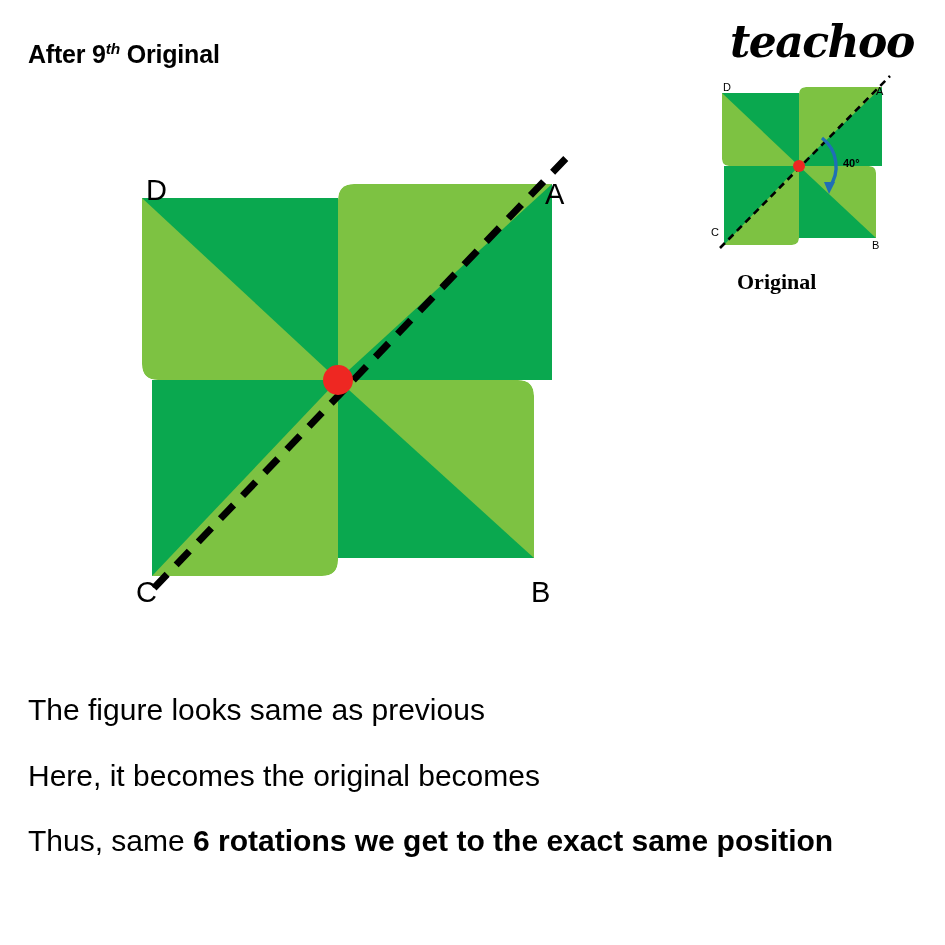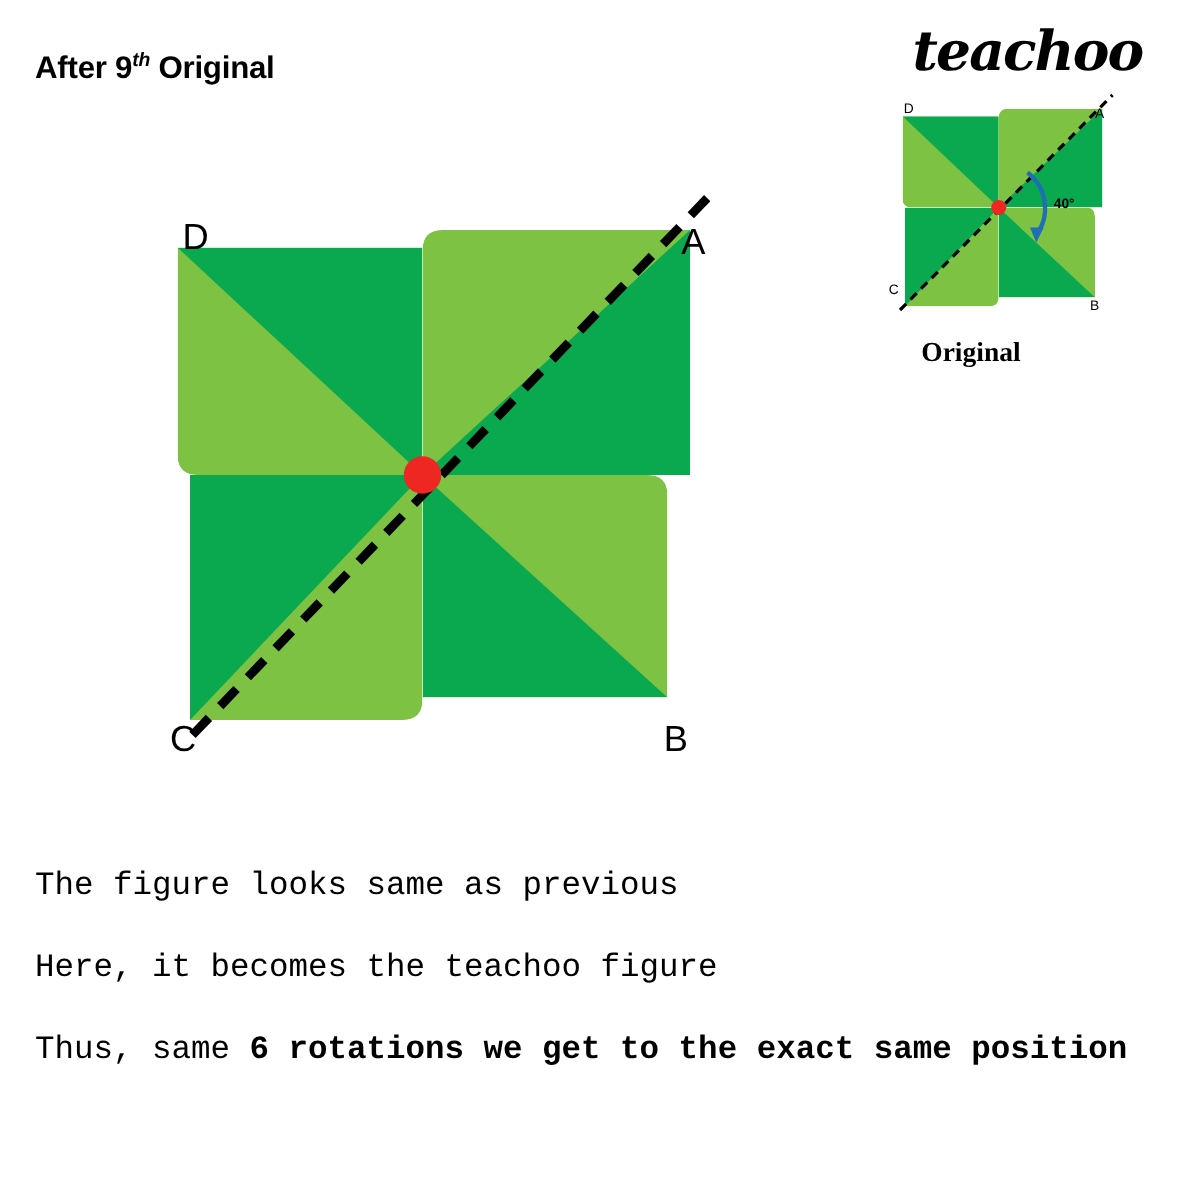--- a/index.html
+++ b/index.html
@@ -130,24 +130,23 @@
     font-family: "Liberation Serif", serif;
     font-size: 22px;
     font-weight: bold;
     white-space: nowrap;
   }
 
   
   .body-line {
     position: absolute;
     left: 28px;
-    font-size: 26px;
-    line-height: 1;
-    white-space: nowrap;
-    font-family: Liberation Mono, monospace;
+    font-size: 30px;
+    line-height: 1;
+    white-space: nowrap;
   }
   #body-line-1 { top: 695px; }
   #body-line-2 { top: 761px; }
   #body-line-3 { top: 826px; }
   .body-line b { font-weight: bold; }
 </style>
 </head>
 <body>
 
 <div id="edge-bar">
@@ -254,14 +253,14 @@
 
 <span class="mini-label" id="mini-label-D">D</span>
 <span class="mini-label" id="mini-label-A">A</span>
 <span class="mini-label" id="mini-label-C">C</span>
 <span class="mini-label" id="mini-label-B">B</span>
 <span id="mini-angle-label">40°</span>
 
 <div id="original-caption">Original</div>
 
 <div class="body-line" id="body-line-1">The figure looks same as previous</div>
-<div class="body-line" id="body-line-2">Here, it becomes the teachoo figure</div>
+<div class="body-line" id="body-line-2">Here, it becomes the original becomes</div>
 <div class="body-line" id="body-line-3"><span>Thus, same </span><b>6 rotations we get to the exact same position</b></div>
 
 </body></html>

